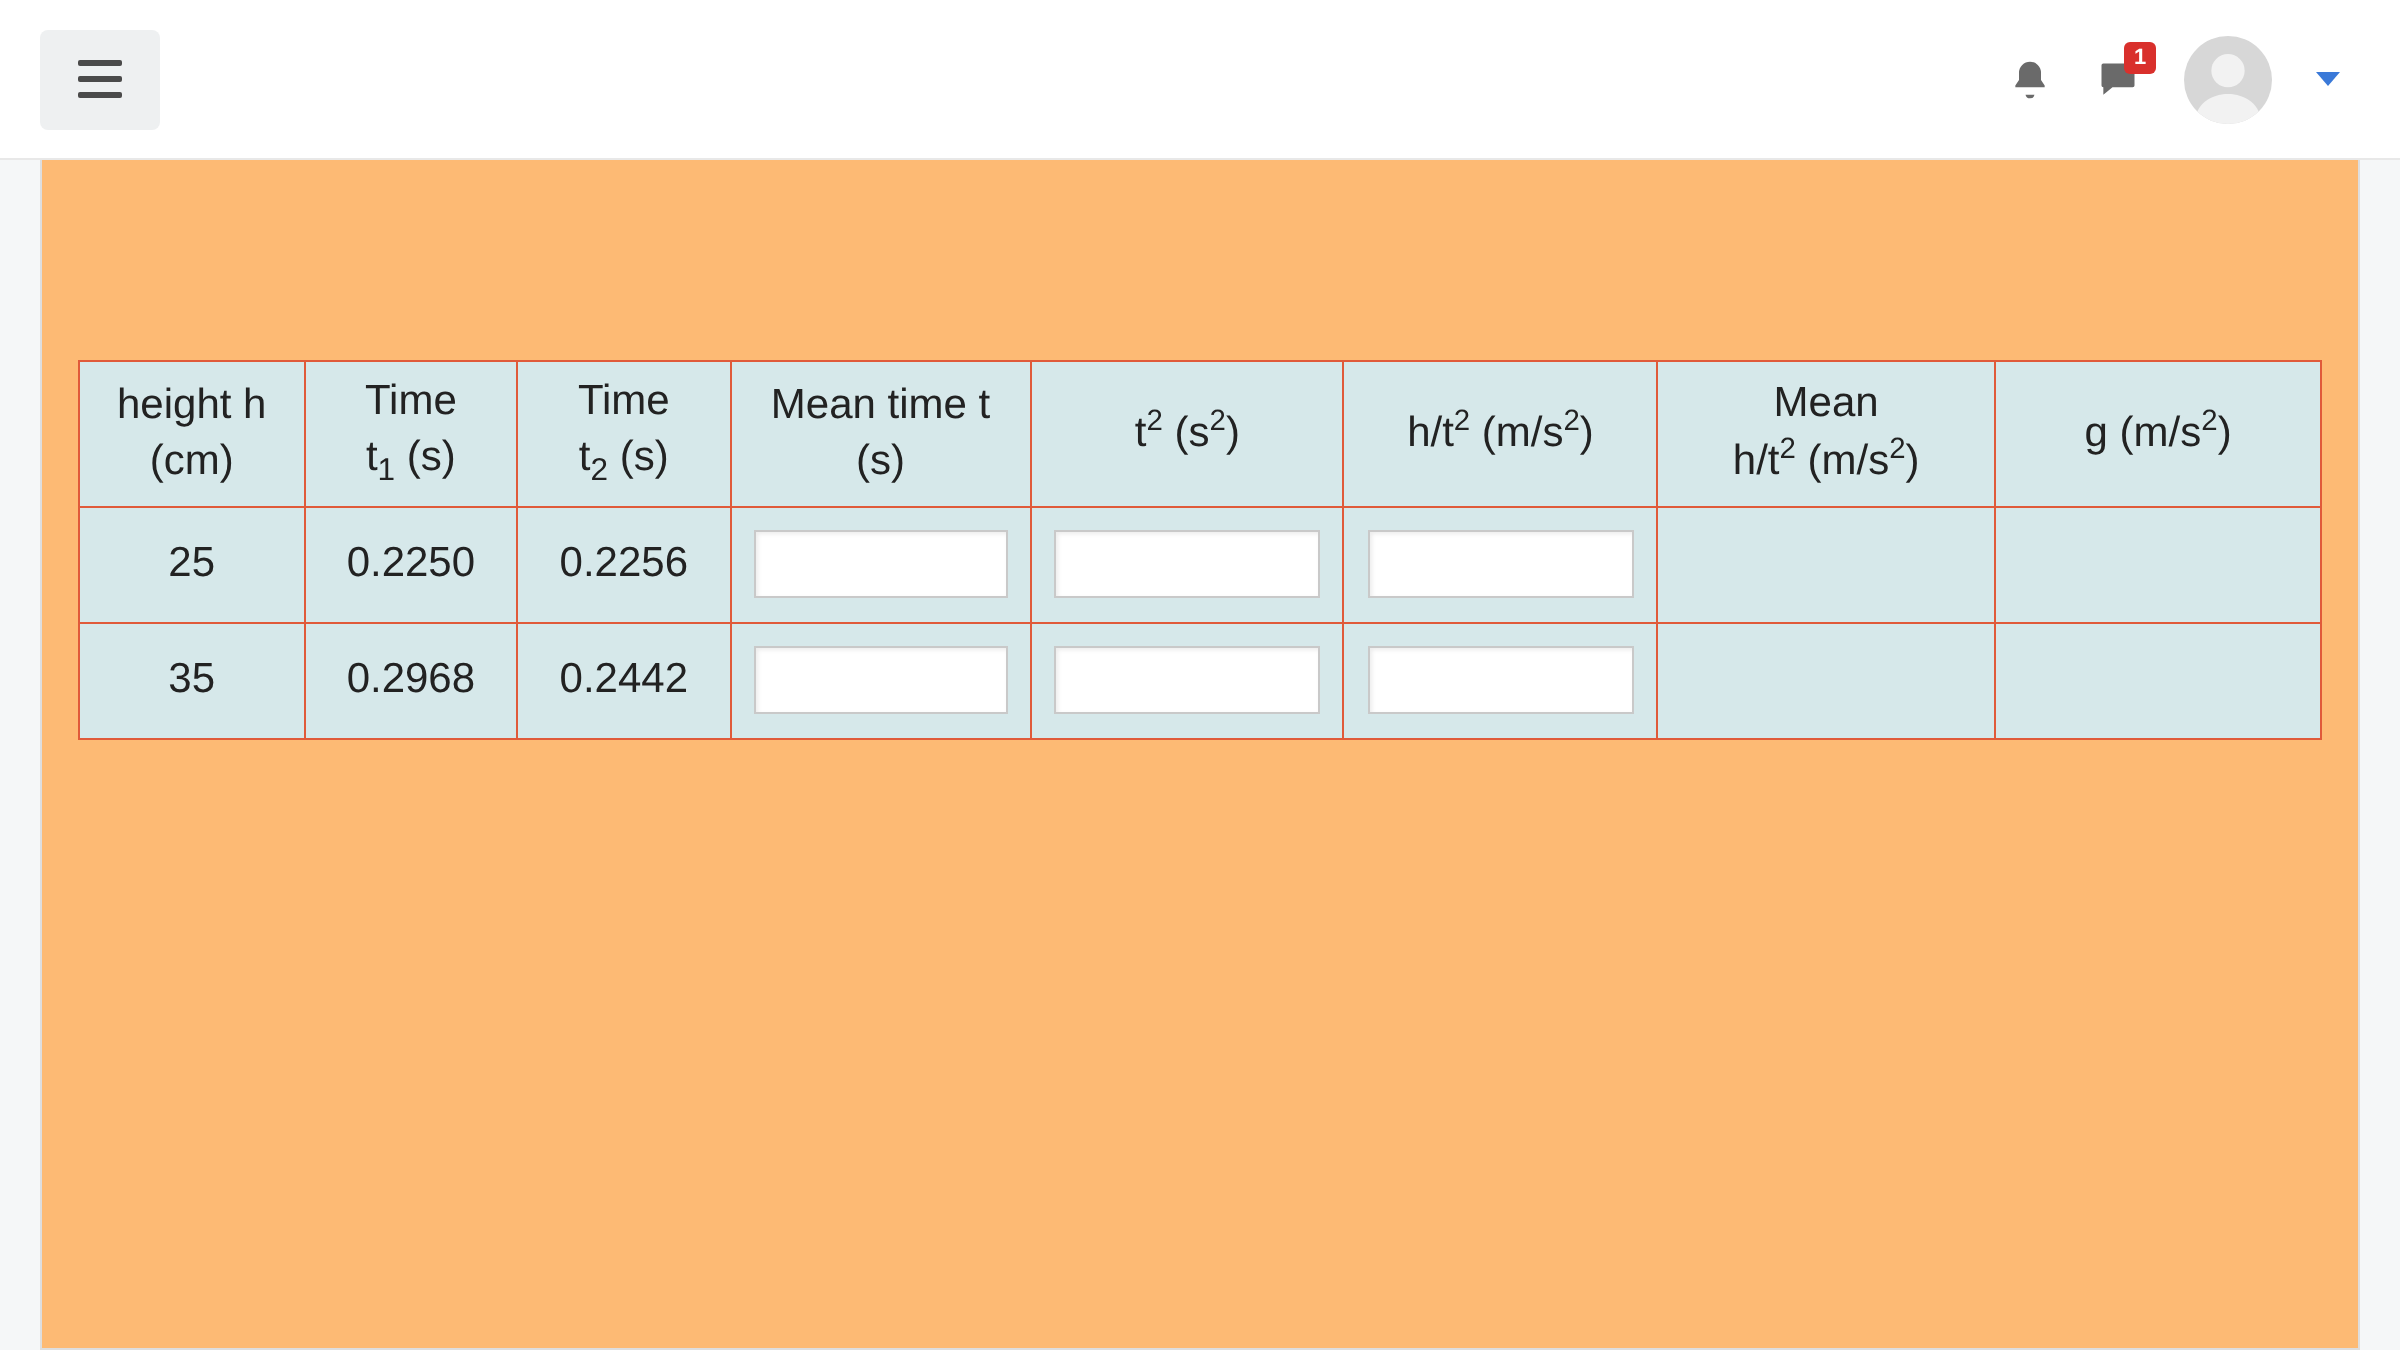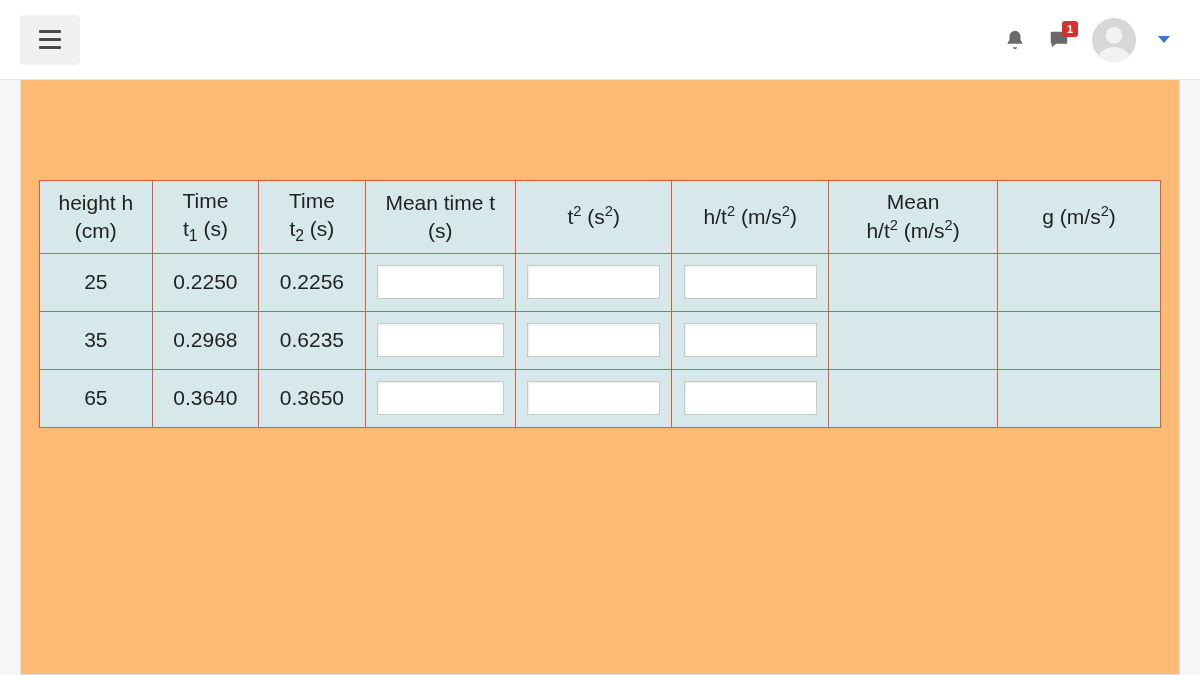--- a/index.html
+++ b/index.html
@@ -166,31 +166,21 @@
             <td>0.2256</td>
             <td><input class="cell-input" style=""></td>
             <td><input class="cell-input" style=""></td>
             <td><input class="cell-input" style=""></td>
             <td></td>
             <td></td>
           </tr>
           <tr>
             <td>35</td>
             <td>0.2968</td>
-            <td>0.6235</td>
-            <td><input class="cell-input" style=""></td>
-            <td><input class="cell-input" style=""></td>
-            <td><input class="cell-input" style=""></td>
-            <td></td>
-            <td></td>
-          </tr>
-          <tr>
-            <td>65</td>
-            <td>0.3640</td>
-            <td>0.3650</td>
+            <td>0.2442</td>
             <td><input class="cell-input" style=""></td>
             <td><input class="cell-input" style=""></td>
             <td><input class="cell-input" style=""></td>
             <td></td>
             <td></td>
           </tr>
         </tbody>
     </table>
 
   </div>

